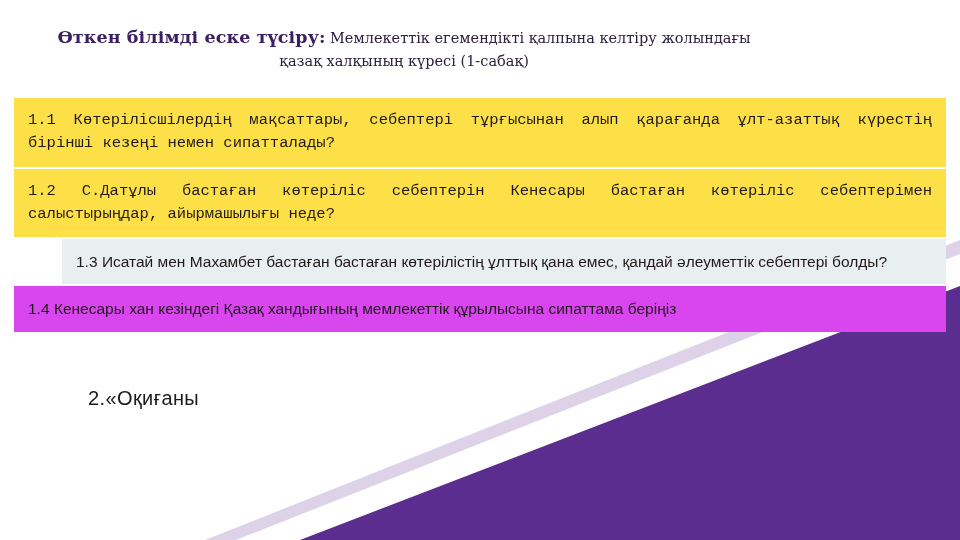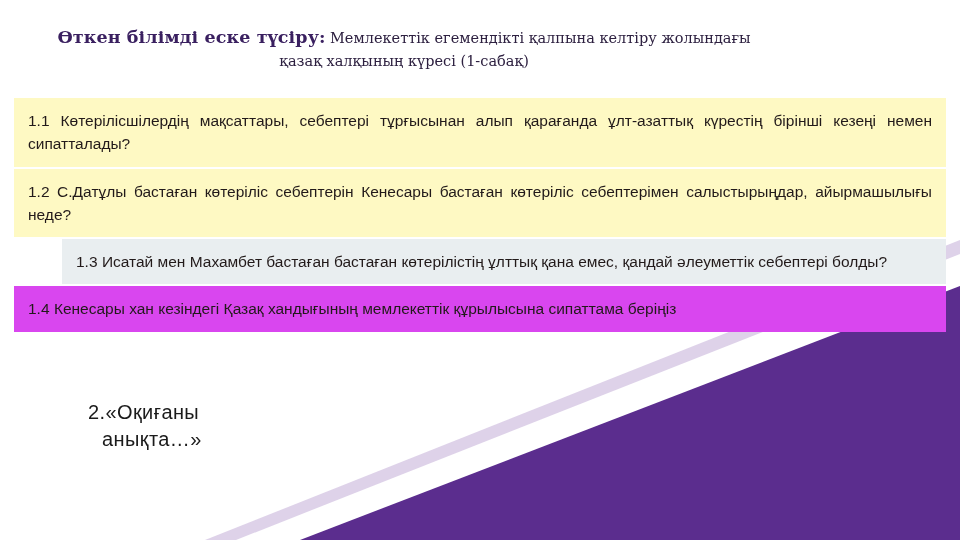--- a/index.html
+++ b/index.html
@@ -58,41 +58,40 @@
   }
   .q-row {
     box-sizing: border-box;
     padding: 11px 14px 11px 14px;
     font-size: 15.5px;
     color: #221a1a;
     line-height: 1.5;
     text-align: justify;
     text-justify: inter-word;
   }
-  .q-row.shade-a { background: #fef9c3; }
+  .q-row.shade-a { background: #fde047; font-family: Liberation Mono, monospace; }
   .q-row.shade-b { background: #e9eef0; margin-left: 48px; }
   .q-row.shade-c { background: #d946ef; }
   .q-row .num {
     white-space: nowrap;
   }
   .q-gap {
     height: 2px;
     background: #ffffff;
   }
 
   
   .section-two {
     position: absolute;
     left: 88px;
     top: 385px;
     font-size: 20px;
     color: #1b1b1b;
     line-height: 1.35;
     letter-spacing: 0.4px;
-    margin-top: 14px;
   }
   .section-two .line2 {
     padding-left: 14px;
   }
 </style>
 </head>
 <body>
 
 <svg class="corner-shape" viewBox="0 0 960 300" preserveAspectRatio="none">
   <polygon points="960,42 960,300 268,300" fill="#5b2d8e"></polygon>
@@ -127,14 +126,13 @@
 
   <div class="q-row shade-c">
     <span class="num">1.4</span>
     <span>Кенесары хан кезіндегі Қазақ хандығының мемлекеттік құрылысына сипаттама беріңіз</span>
   </div>
 
 </div>
 
 <div class="section-two">
   <div class="line1">2.«Оқиғаны</div>
-  <div class="line2">анықта…»</div>
 </div>
 
 </body></html>

